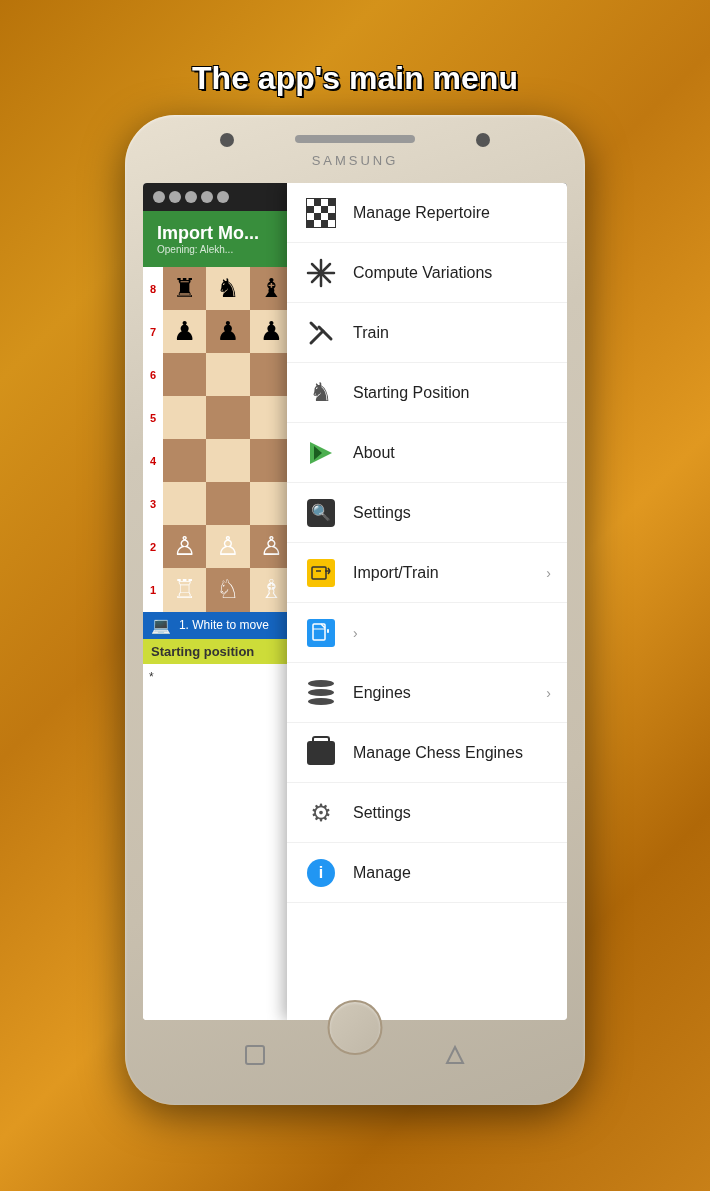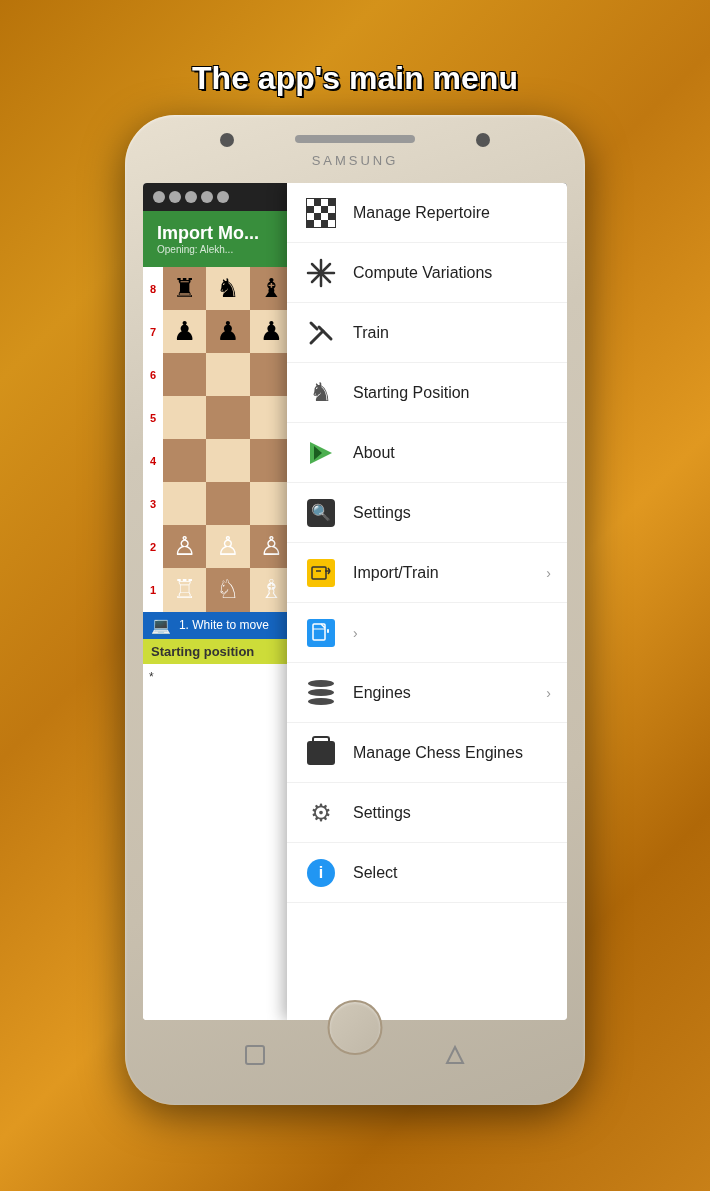--- a/index.html
+++ b/index.html
@@ -657,21 +657,21 @@
             <div class="menu-icon">
               <span class="icon-gear">⚙</span>
             </div>
             <span class="menu-label">Settings</span>
           </div>
 
           <div class="menu-item">
             <div class="menu-icon">
               <div class="icon-info">i</div>
             </div>
-            <span class="menu-label">Select</span>
+            <span class="menu-label">Manage</span>
           </div>
 
         </div>
       </div>
 
     </div>
 
     <div class="nav-buttons">
       <div class="nav-btn">
         <svg width="24" height="24" viewBox="0 0 24 24" fill="none" stroke="#888" stroke-width="2">

